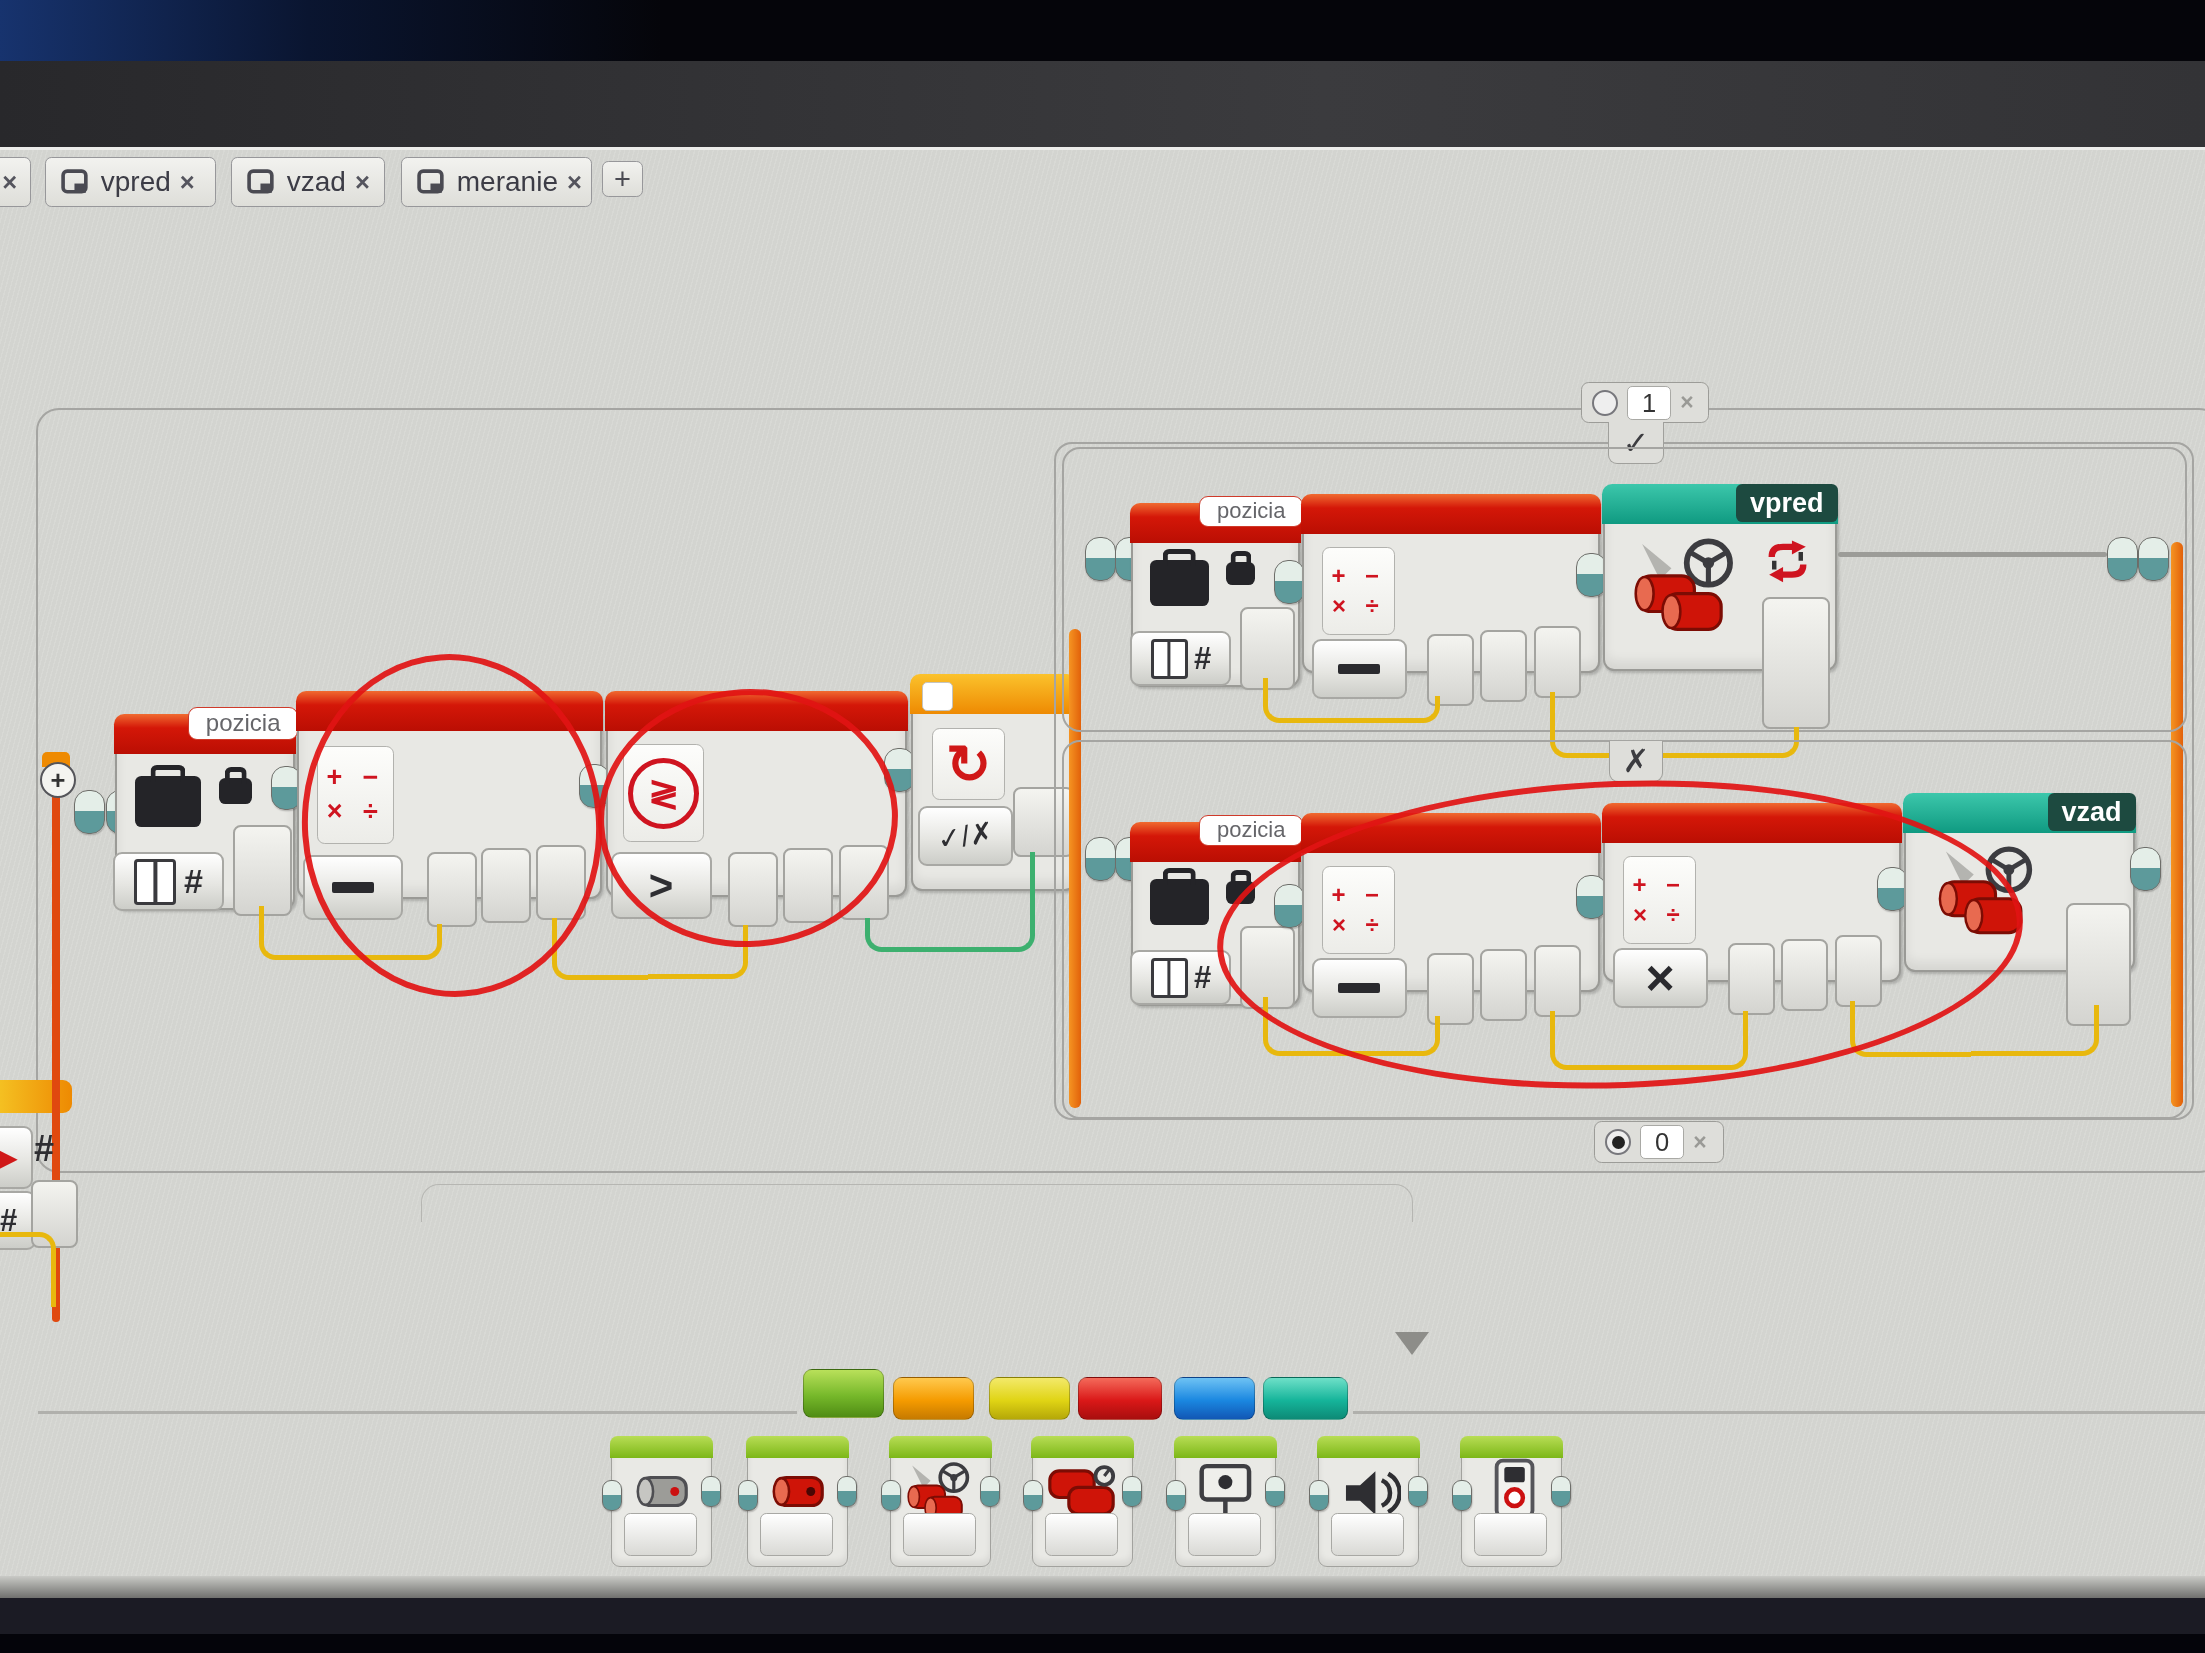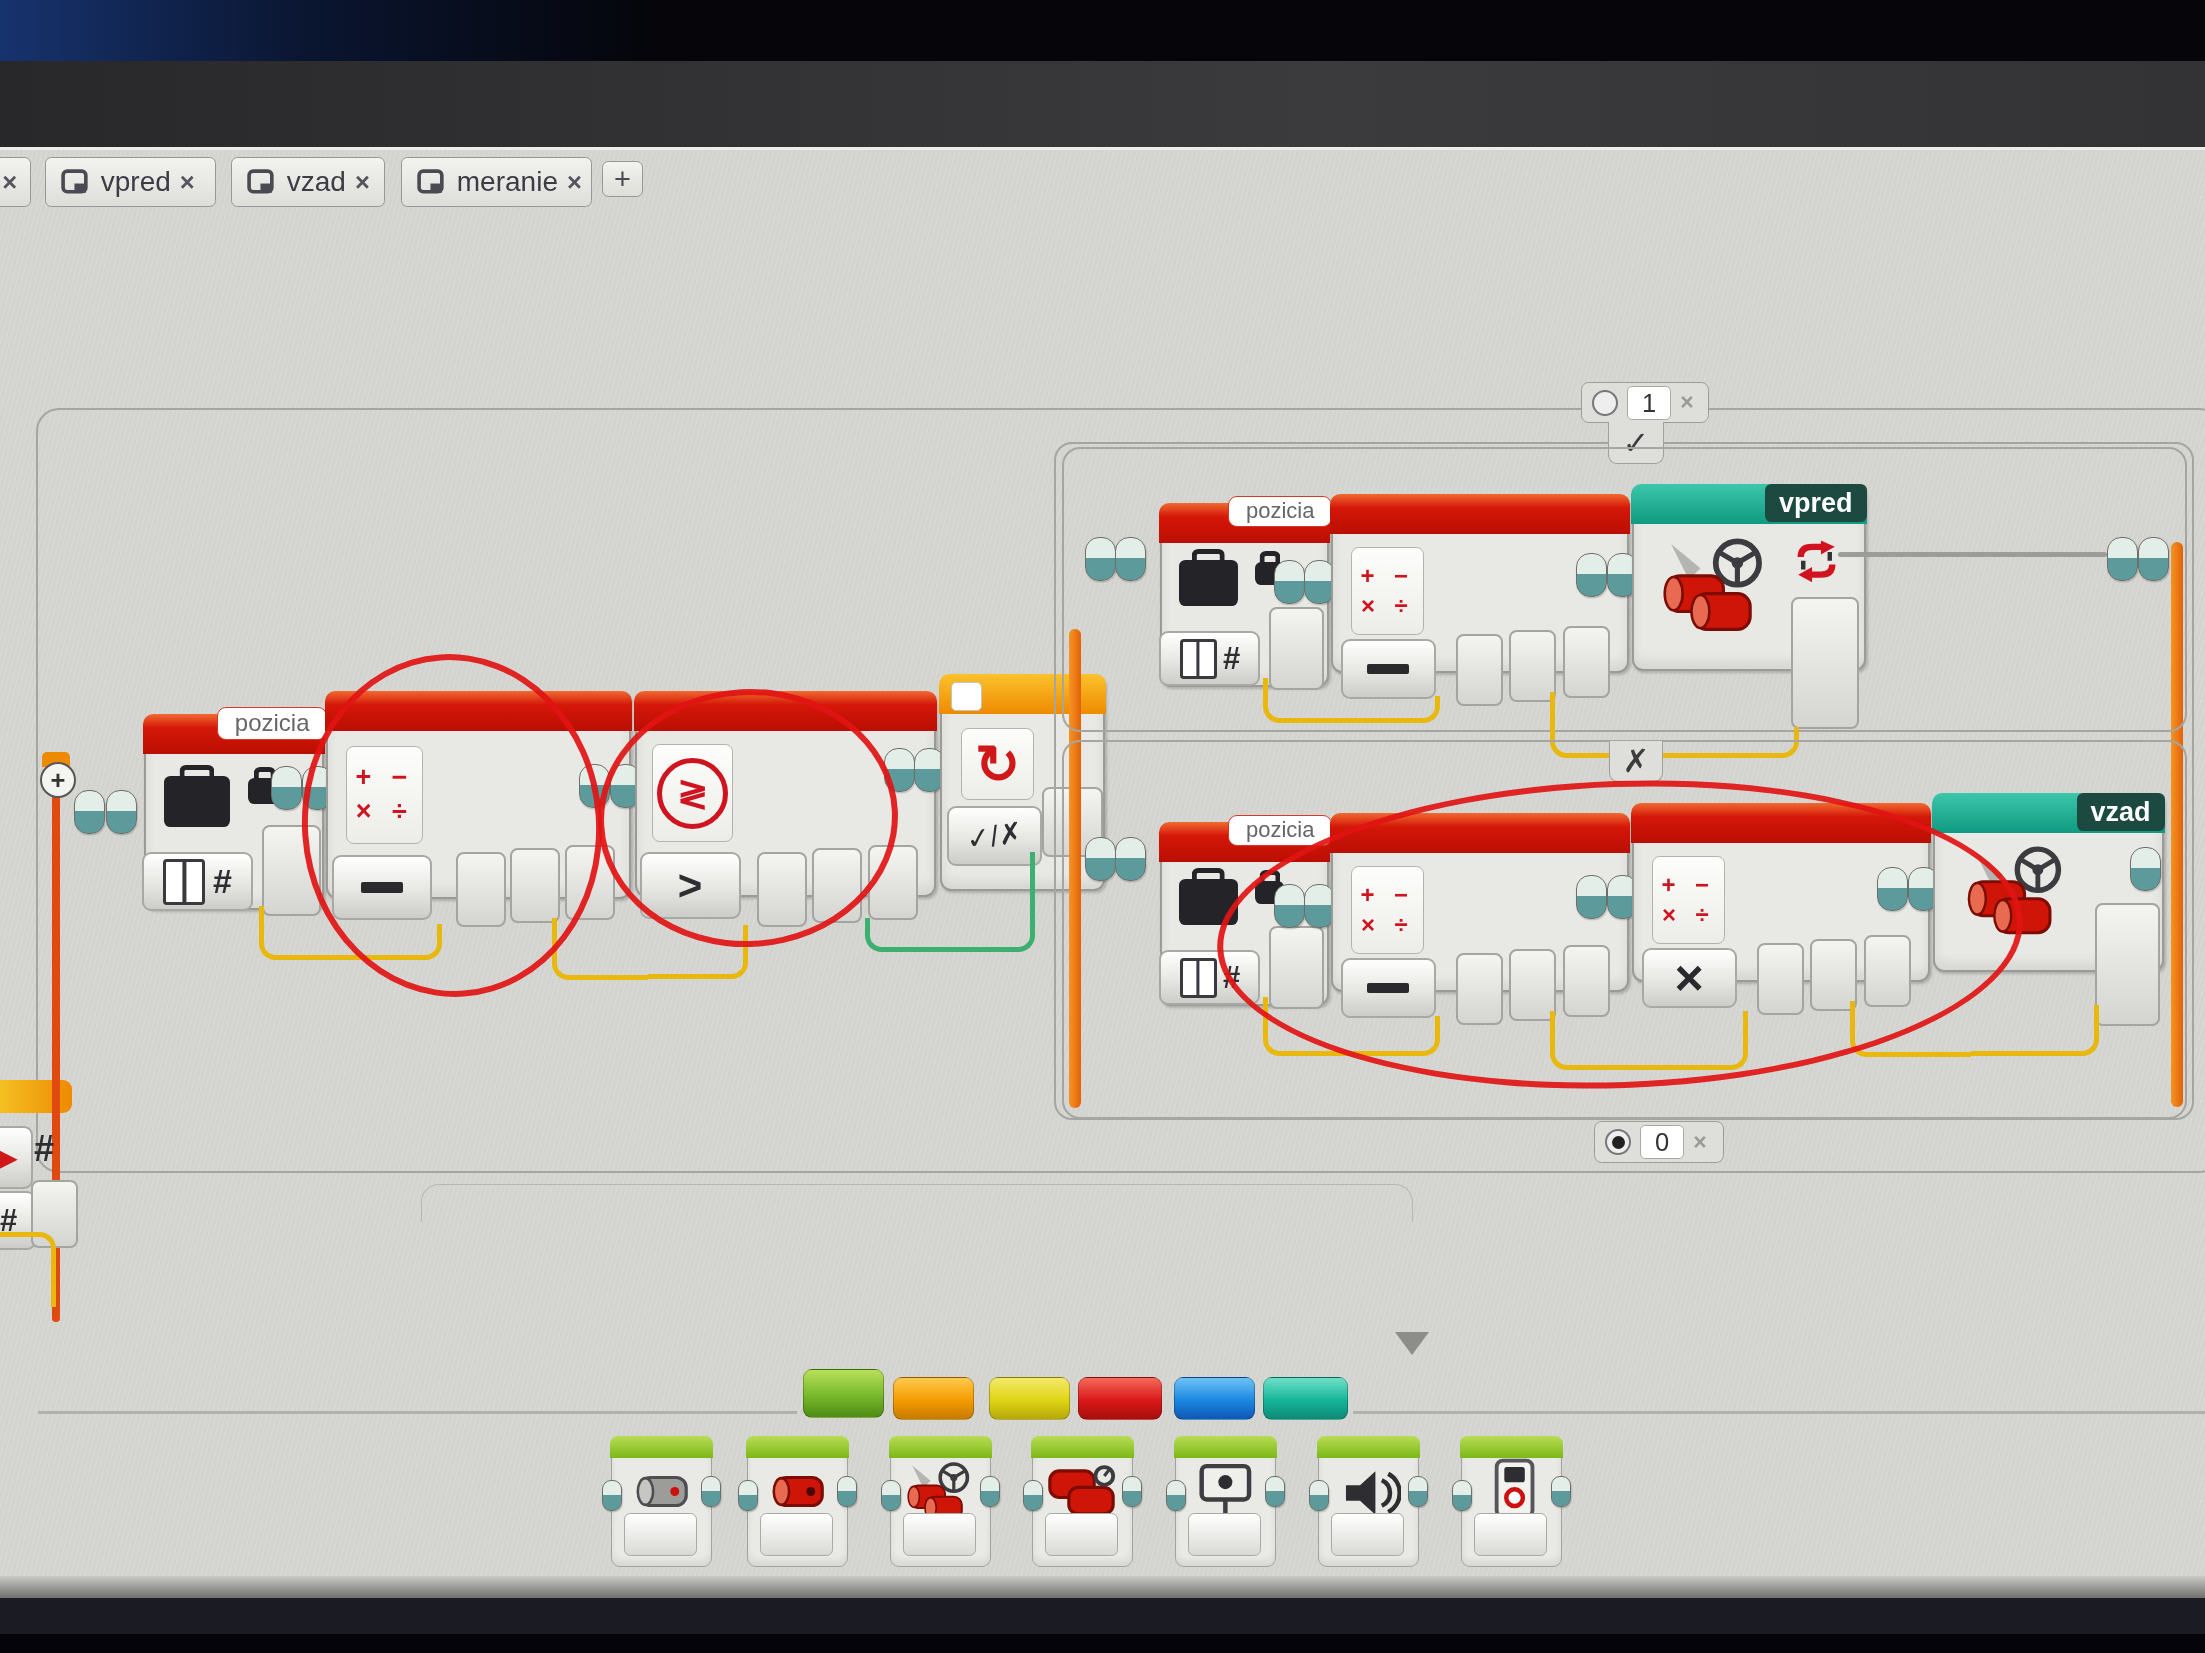--- a/index.html
+++ b/index.html
@@ -21,21 +21,21 @@
 
   
   .tab{position:absolute;top:157px;height:50px;background:linear-gradient(#f2f2ef,#deded9);
        border:1.9px solid #97979a;border-radius:6.4px;display:flex;align-items:center;
        gap:9px;padding:0 12.8px;font-size:28px;color:#3c3c46;box-sizing:border-box;}
   .tab .x{font-size:25.5px;color:#55555e;font-weight:bold;}
   .progicon{width:33px;height:31px;flex:0 0 auto;}
 
   
   .blk{position:absolute;background:#e8e8e4;border:2.6px solid #9a9a96;border-radius:11.5px;
-       box-shadow:inset 0 -7.7px 10.2px rgba(0,0,0,.08),1.3px 1.9px 2.6px rgba(0,0,0,.18);margin-left:29px;}
+       box-shadow:inset 0 -7.7px 10.2px rgba(0,0,0,.08),1.3px 1.9px 2.6px rgba(0,0,0,.18);}
   .hdr{position:absolute;left:-2.6px;right:-2.6px;top:-2.6px;height:40px;border-radius:10.2px 10.2px 0 0;}
   .hdr.red{background:linear-gradient(#f06a30 0%,#d41708 35%,#ba0e03 100%);}
   .hdr.teal{background:linear-gradient(#3cc7ab,#0f9a81);}
   .hdr.orange{background:linear-gradient(#fbc22c,#ee8a02);}
   .tag{position:absolute;background:#fff;border:1.9px solid #cf3a2a;border-radius:9px;
        font-size:24px;color:#66666a;padding:1.3px 16.6px;line-height:1.2;}
   .darktag{position:absolute;background:#1d4a40;color:#fff;font-weight:bold;border-radius:6.4px;
        font-size:27px;padding:2.6px 14px;line-height:1.2;}
   .mode{position:absolute;background:linear-gradient(#ffffff,#e6e6e2 55%,#cccdc8);
        border:2.6px solid #a8a8a4;border-radius:9px;display:flex;align-items:center;justify-content:center;}

